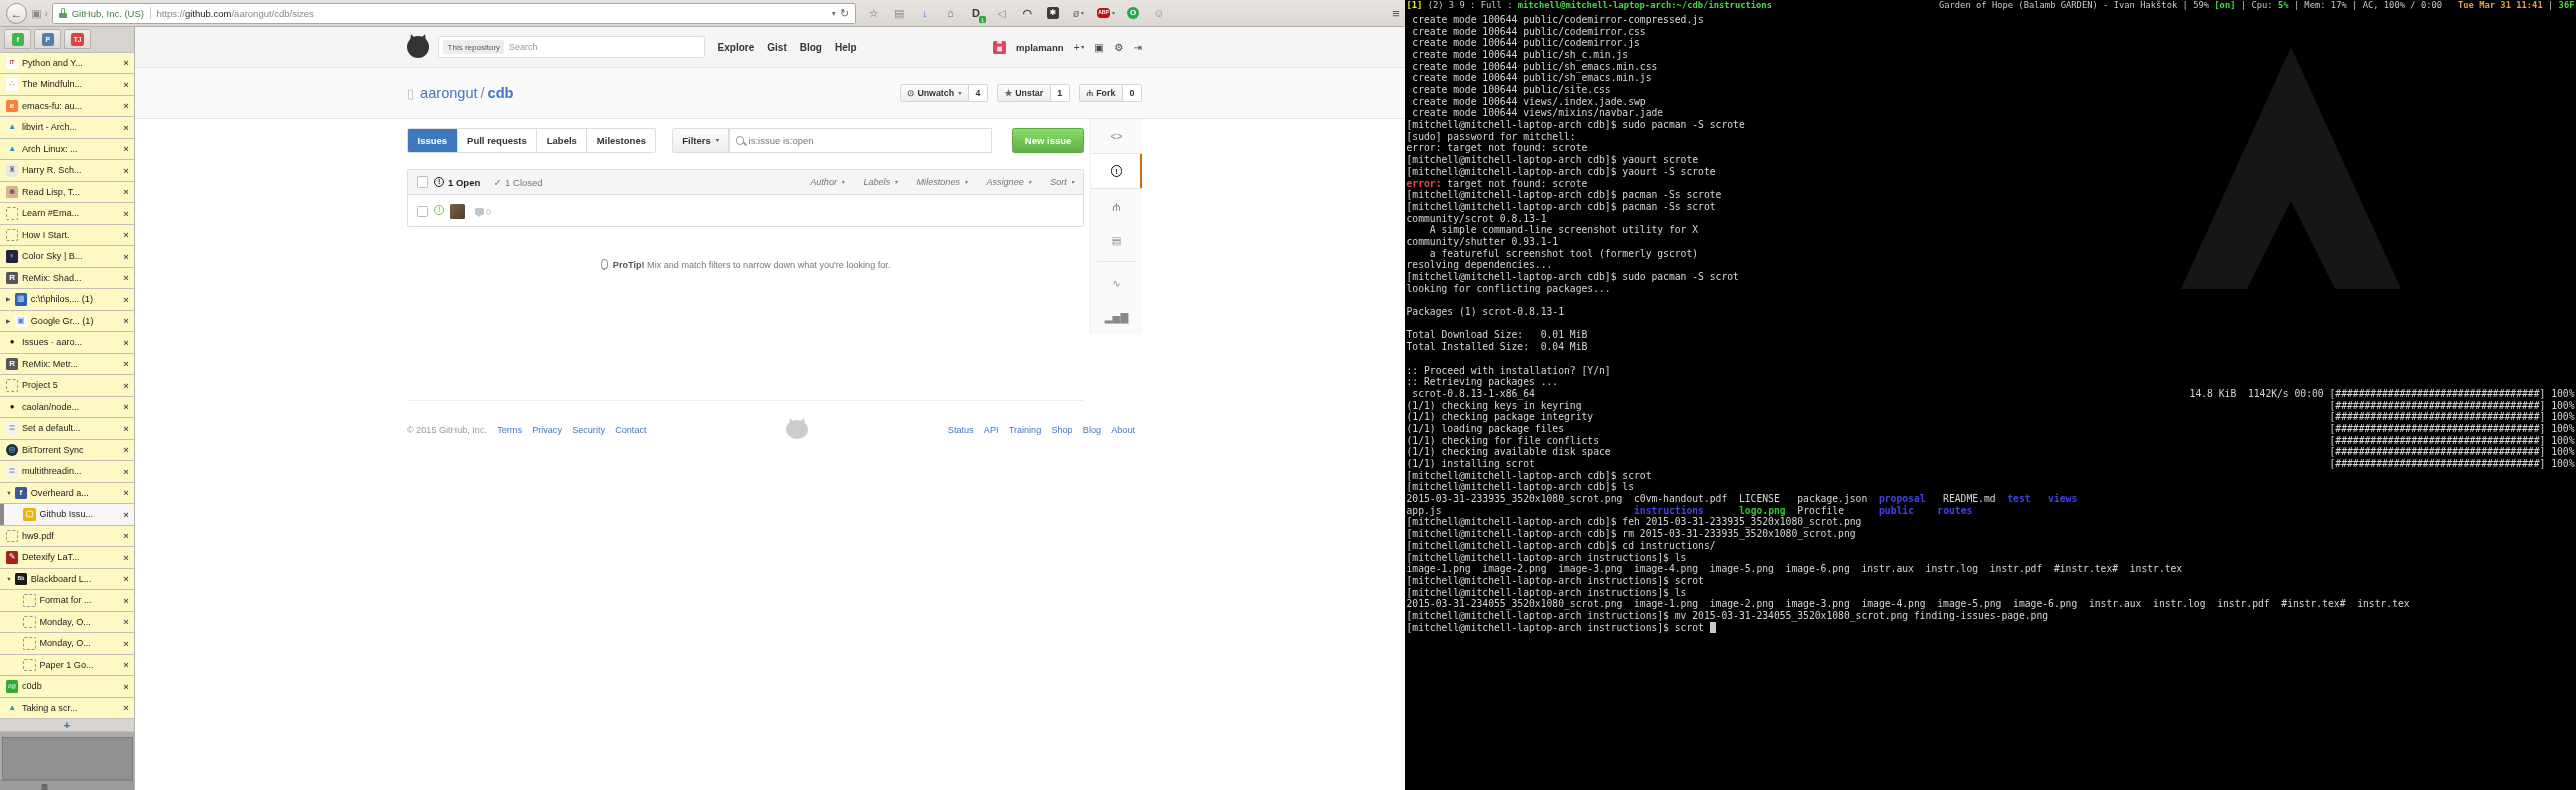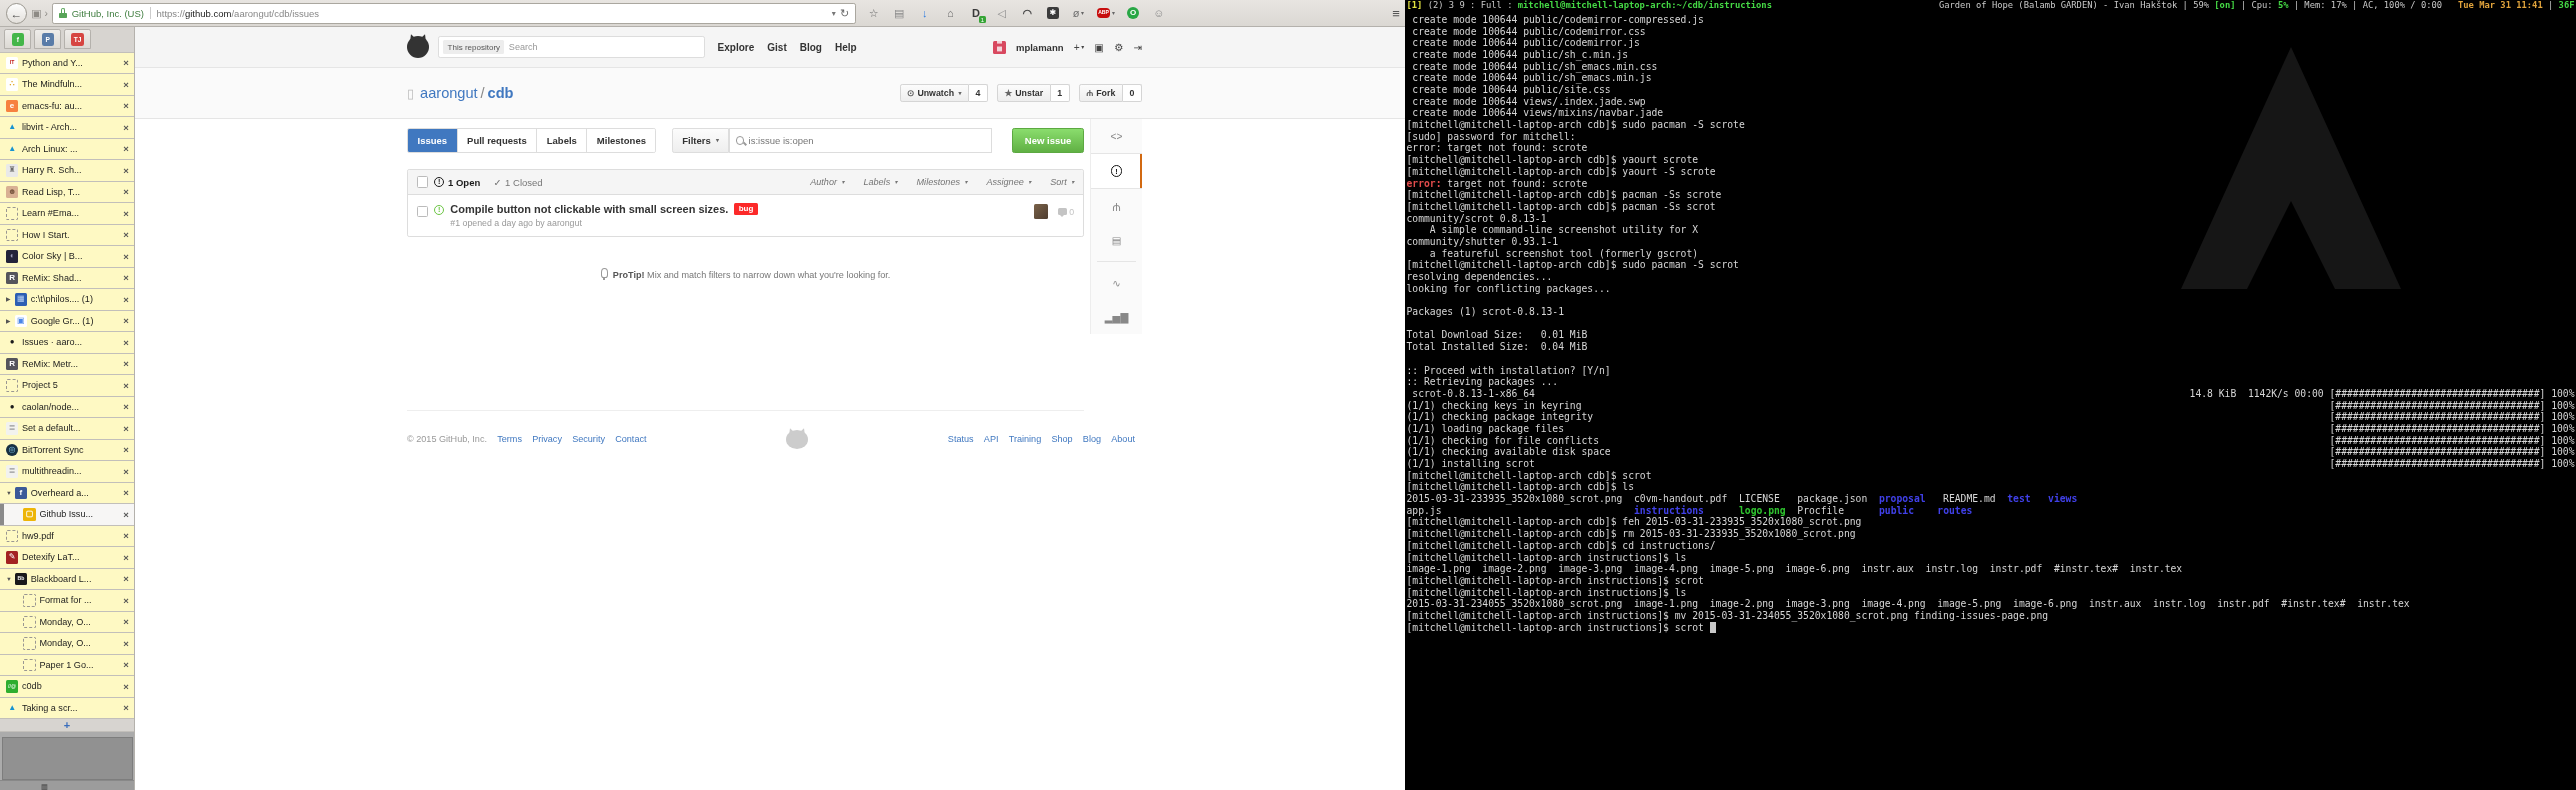--- a/index.html
+++ b/index.html
@@ -167,21 +167,21 @@
         </div>
       <span class="tb-cube">▣</span>
       <span class="tb-chev">›</span>
       <div class="urlbar">
         <span class="lockwrap">
             <span class="lock-sh"></span>
             <span class="lock-body"></span>
           </span>
         <span class="identity">GitHub, Inc. (US)</span>
         <span class="url-div"></span>
-        <span class="url"><span>https://</span><b>github.com</b><span>/aarongut/cdb/issues</span></span>
+        <span class="url"><span>https://</span><b>github.com</b><span>/aarongut/cdb/sizes</span></span>
         <span class="url-caret">▾</span>
         <span class="reload">↻</span>
       </div>
       <div class="tb-icons" id="tbIcons">
           <span class="tb-ico">
             <span class="gly" style="color: rgb(111, 111, 111);">☆</span>
           </span>
           <span class="tb-ico">
             <span class="gly" style="color: rgb(138, 138, 138);">▤</span>
           </span>
@@ -522,27 +522,20 @@
                     </span>
                     <span class="dd">
                       <span>Sort</span>
                       <span class="tb-caret">▾</span>
                     </span>
                   </div>
               </div>
               <div class="issue-row">
                 <span class="cbx" style="margin-top:2.9px;"></span>
                 <span class="oc-issue">!</span>
-                <div class="issue-main">
-                  <div class="issue-title">
-                      <span>Compile button not clickable with small screen sizes.</span>
-                      <span class="lbl" id="bugLabel" style="background: rgb(252, 41, 41);">bug</span>
-                    </div>
-                  <div class="issue-meta">#1 opened a day ago by aarongut</div>
-                </div>
                 <div class="issue-side">
                   <span class="mini-avatar"></span>
                   <span class="cmt">
                       <span class="cmt-bubble"></span>
                       <span>0</span>
                     </span>
                 </div>
               </div>
             </div>
 
@@ -625,22 +618,22 @@
           <div class="tl"><span class="seg-d">error: target not found: scrote</span></div>
           <div class="tl"><span class="seg-d">[mitchell@mitchell-laptop-arch cdb]$ yaourt scrote</span></div>
           <div class="tl"><span class="seg-d">[mitchell@mitchell-laptop-arch cdb]$ yaourt -S scrote</span></div>
           <div class="tl"><span class="seg-r">error:</span><span class="seg-d"> target not found: scrote</span></div>
           <div class="tl"><span class="seg-d">[mitchell@mitchell-laptop-arch cdb]$ pacman -Ss scrote</span></div>
           <div class="tl"><span class="seg-d">[mitchell@mitchell-laptop-arch cdb]$ pacman -Ss scrot</span></div>
           <div class="tl"><span class="seg-d">community/scrot 0.8.13-1</span></div>
           <div class="tl"><span class="seg-d">    A simple command-line screenshot utility for X</span></div>
           <div class="tl"><span class="seg-d">community/shutter 0.93.1-1</span></div>
           <div class="tl"><span class="seg-d">    a featureful screenshot tool (formerly gscrot)</span></div>
+          <div class="tl"><span class="seg-d">resolving dependencies...</span></div>
           <div class="tl"><span class="seg-d">[mitchell@mitchell-laptop-arch cdb]$ sudo pacman -S scrot</span></div>
-          <div class="tl"><span class="seg-d">resolving dependencies...</span></div>
           <div class="tl"><span class="seg-d">looking for conflicting packages...</span></div>
           <div class="tl"><span class="seg-d"></span></div>
           <div class="tl"><span class="seg-d">Packages (1) scrot-0.8.13-1</span></div>
           <div class="tl"><span class="seg-d"></span></div>
           <div class="tl"><span class="seg-d">Total Download Size:   0.01 MiB</span></div>
           <div class="tl"><span class="seg-d">Total Installed Size:  0.04 MiB</span></div>
           <div class="tl"><span class="seg-d"></span></div>
           <div class="tl"><span class="seg-d">:: Proceed with installation? [Y/n]</span></div>
           <div class="tl"><span class="seg-d">:: Retrieving packages ...</span></div>
           <div class="tl"><span class="seg-d"> scrot-0.8.13-1-x86_64</span><span class="t-sp"></span><span class="seg-d">  14.8 KiB  1142K/s 00:00 [###################################] 100%</span></div>

